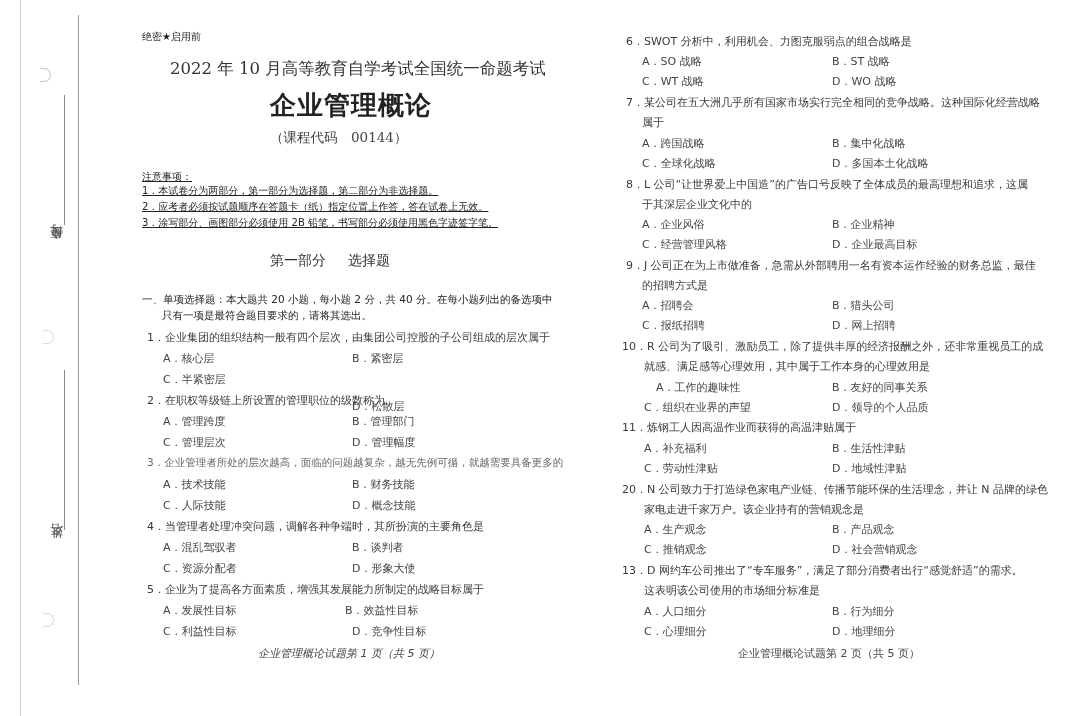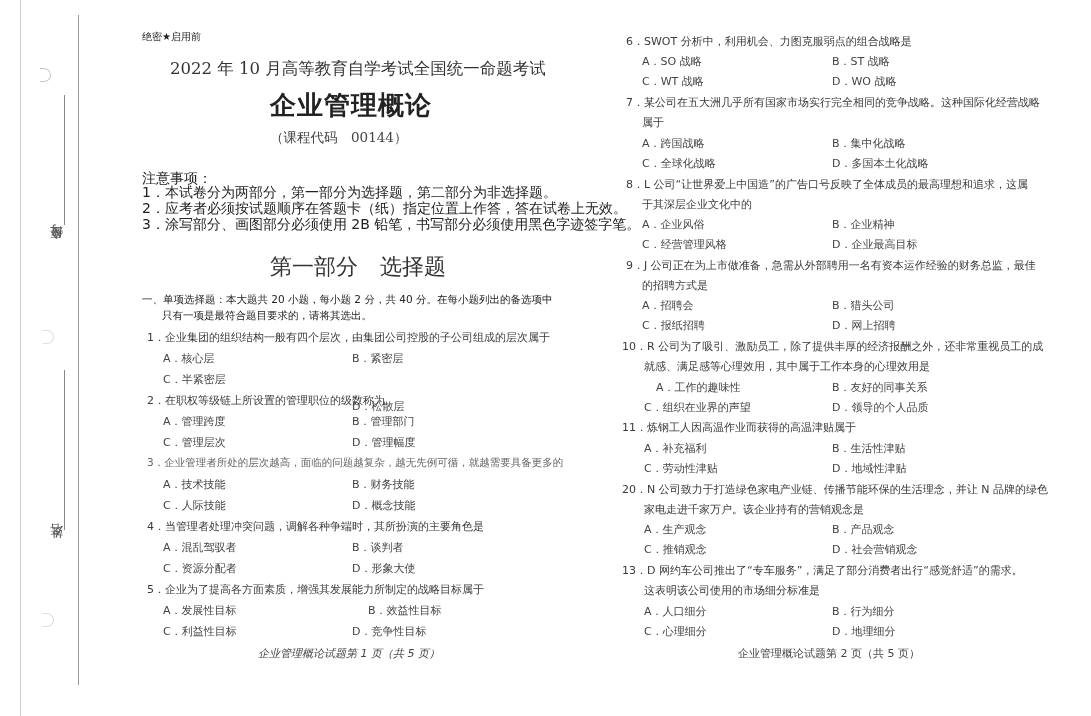--- a/index.html
+++ b/index.html
@@ -11,22 +11,22 @@
   .vline { position: absolute; background: #9a9a9a; width: 1px; }
   .hole { position: absolute; width: 10px; height: 12px; border: 1px solid #c8c8c8; border-left: none; border-radius: 0 8px 8px 0; }
   .margin-label {
     position: absolute; writing-mode: vertical-rl; transform: rotate(180deg);
     font-size: 13px; color: #555; letter-spacing: 2px;
   }
   .secret { left: 142px; top: 30px; font-size: 10px; font-family: "DejaVu Sans", sans-serif; color: #222; }
   .exam-title { left: 170px; top: 58px; font-size: 16.5px; color: #333; white-space: nowrap; }
   .subject { left: 270px; top: 88px; font-size: 26px; font-weight: bold; color: #222; letter-spacing: 1px; white-space: nowrap; }
   .code { left: 270px; top: 129px; font-size: 13.5px; color: #444; white-space: nowrap; }
-  .notice { font-family: "DejaVu Sans", sans-serif; font-size: 14px; color: #222; white-space: nowrap; }
-  .part-title { left: 270px; top: 252px; font-size: 22px; color: #333; white-space: nowrap; }
+  .notice { font-family: "DejaVu Sans", sans-serif; font-size: 10px; color: #222; white-space: nowrap; text-decoration: underline; }
+  .part-title { left: 270px; top: 252px; font-size: 14px; color: #333; white-space: nowrap; }
   .part-title .gap { display: inline-block; width: 22px; }
   .section-head { font-family: "DejaVu Sans", sans-serif; font-size: 10.5px; color: #222; white-space: nowrap; }
   .q { font-size: 11px; color: #3a3a3a; white-space: nowrap; font-family: "DejaVu Sans", sans-serif; }
   .opt { font-size: 11px; color: #444; white-space: nowrap; font-family: "DejaVu Sans", sans-serif; }
   .footer { font-size: 11px; color: #444; white-space: nowrap; font-family: "DejaVu Sans", sans-serif; }
 </style>
 </head>
 <body>
 
 <div>
@@ -78,21 +78,21 @@
   <div class="abs opt" style="left:352px; top:498px;">D．概念技能</div>
 
   <div class="abs q" style="left:147px; top:519px;">4．当管理者处理冲突问题，调解各种争端时，其所扮演的主要角色是</div>
   <div class="abs opt" style="left:163px; top:540px;">A．混乱驾驭者</div>
   <div class="abs opt" style="left:352px; top:540px;">B．谈判者</div>
   <div class="abs opt" style="left:163px; top:561px;">C．资源分配者</div>
   <div class="abs opt" style="left:352px; top:561px;">D．形象大使</div>
 
   <div class="abs q" style="left:147px; top:582px;">5．企业为了提高各方面素质，增强其发展能力所制定的战略目标属于</div>
   <div class="abs opt" style="left:163px; top:603px;">A．发展性目标</div>
-  <div class="abs opt" style="left:368px; top:603px;">B．效益性目标</div>
+  <div class="abs opt" style="left:345px; top:603px;">B．效益性目标</div>
   <div class="abs opt" style="left:163px; top:624px;">C．利益性目标</div>
   <div class="abs opt" style="left:352px; top:624px;">D．竞争性目标</div>
 
   <div class="abs footer" style="left:258px; top:646px;font-style:italic;">企业管理概论试题第 1 页（共 5 页）</div>
 </div>
 
 <div>
 
   <div class="abs q" style="left:626px; top:34px;">6．SWOT 分析中，利用机会、力图克服弱点的组合战略是</div>
   <div class="abs opt" style="left:642px; top:54px;">A．SO 战略</div>

